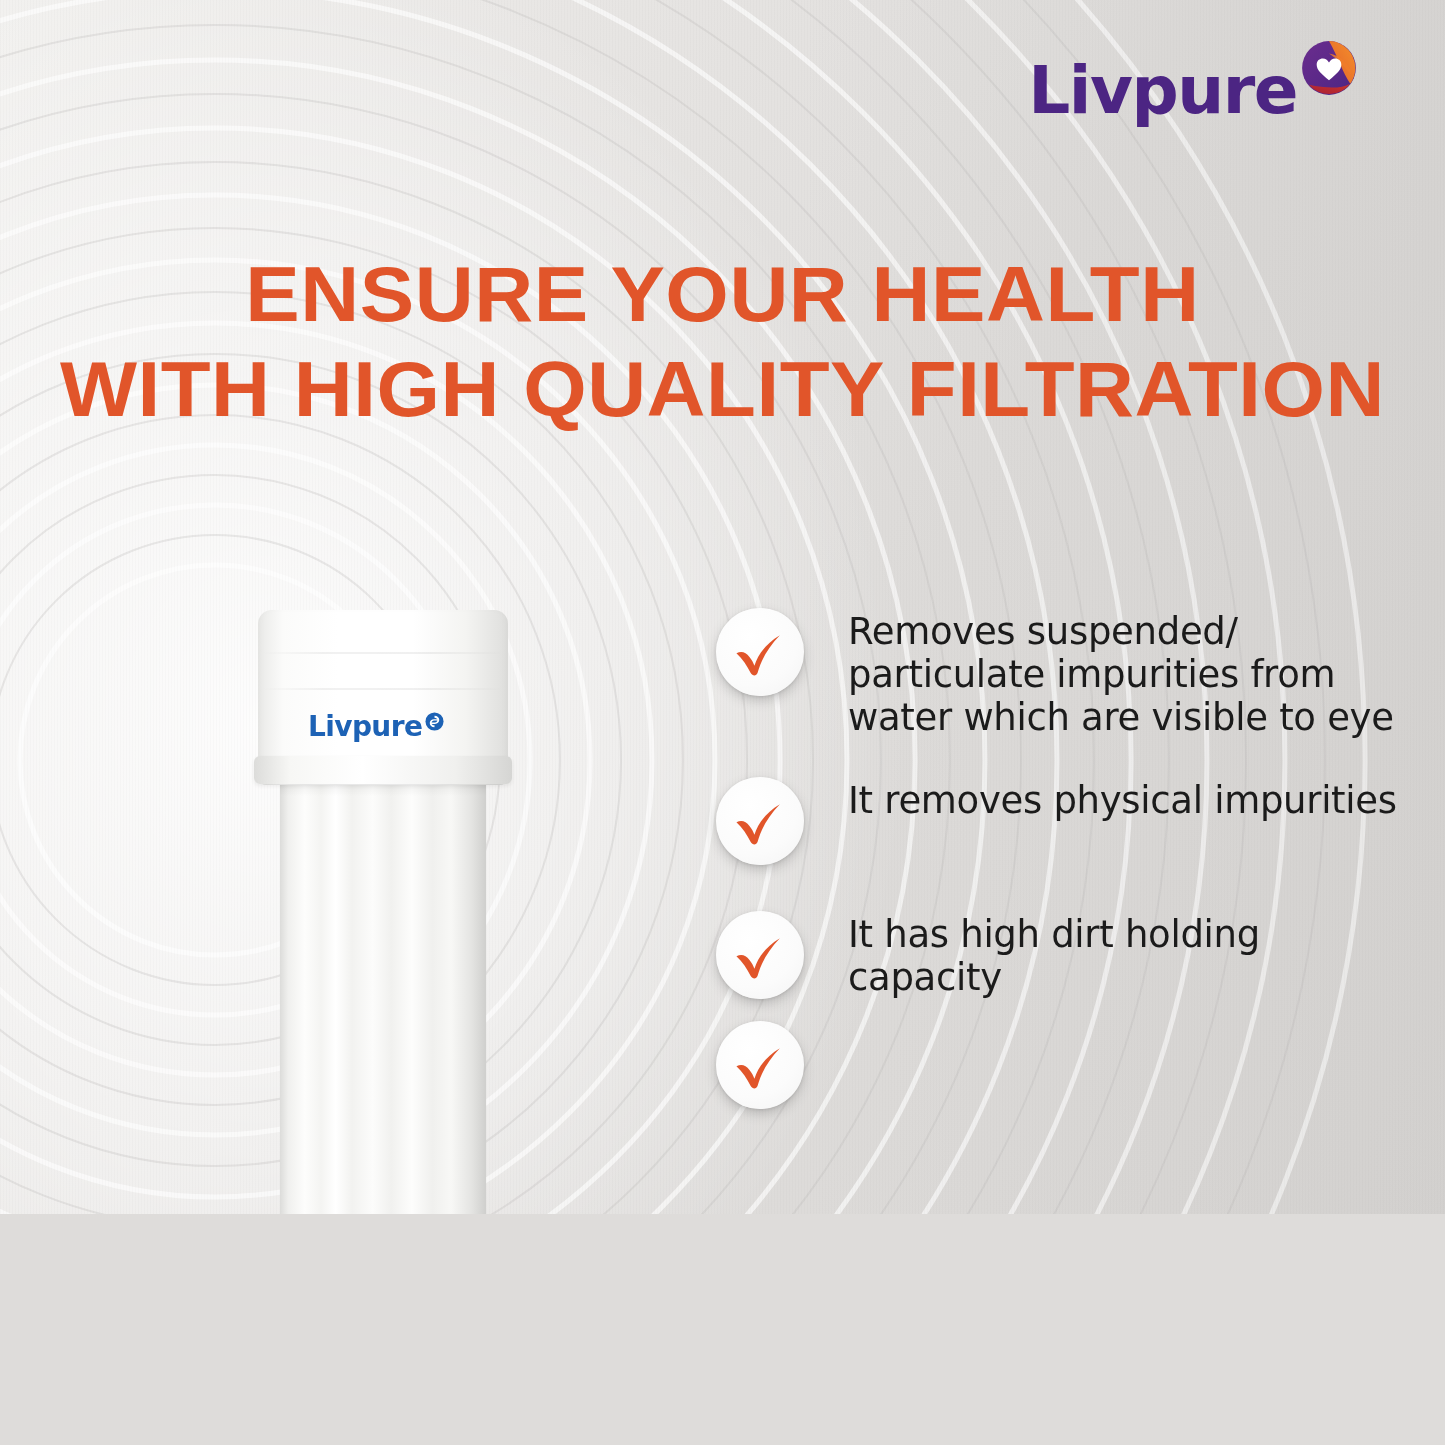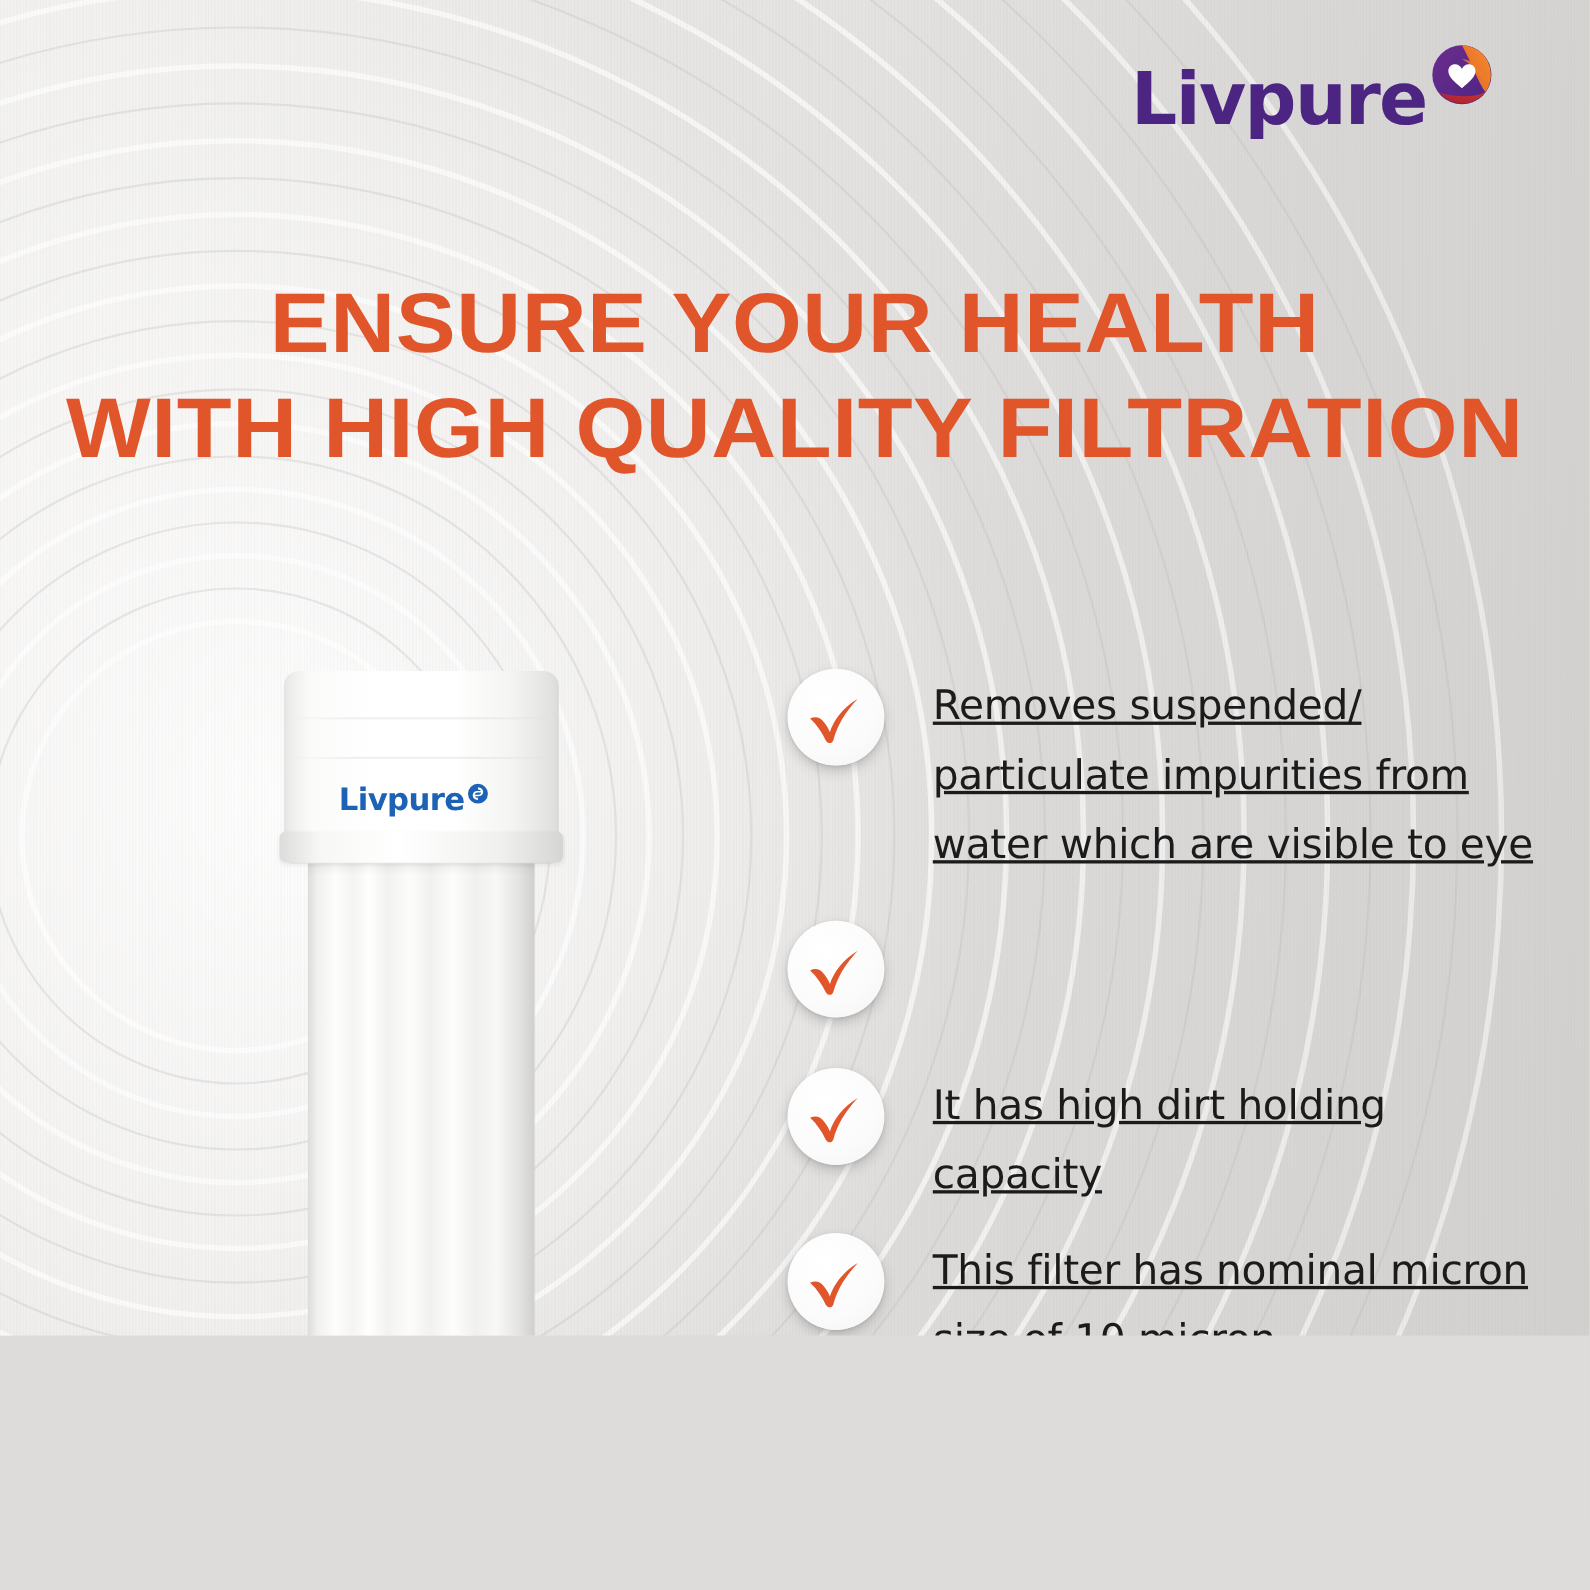--- a/index.html
+++ b/index.html
@@ -88,25 +88,24 @@
     display:flex; align-items:center; justify-content:center;
     margin-top:4px;
   }
   .tick-badge svg{ width:62px; height:62px; display:block; }
 
   .feature-text{
     margin-left:44px;
     color:#1b1b1b;
     font-family:"DejaVu Sans", sans-serif;
     font-size:37px;
-    line-height:63px;
+    line-height:43px;
     font-weight:400;
     letter-spacing:-0.3px;
     padding-top:6px;
-    text-decoration:underline;
   }
 
   
   .product{
     position:absolute; left:258px; top:604px;
     width:250px; height:712px;
   }
   .prod-shadow{
     position:absolute; left:8px; top:690px; width:236px; height:26px;
     background:radial-gradient(ellipse 50% 50% at 50% 50%, rgba(120,118,116,0.30) 0%, rgba(120,118,116,0) 72%);
@@ -313,38 +312,38 @@
       </div>
       <div class="feature-text">Removes suspended/ particulate impurities from water which are visible to eye</div>
     </div>
 
     <div class="feature">
       <div class="tick-badge">
         <svg viewBox="0 0 100 100">
           <path d="M12 52 C20 48 27 50 33 58 C37 63 39 67 41 72 C47 54 60 36 82 23 C63 43 52 62 46 84 C44 89 38 89 35 84 C29 72 22 61 12 52 Z" fill="#e1552a"></path>
         </svg>
       </div>
+      <div class="feature-text">It removes physical impurities</div>
     </div>
 
     <div class="feature">
       <div class="tick-badge">
         <svg viewBox="0 0 100 100">
           <path d="M12 52 C20 48 27 50 33 58 C37 63 39 67 41 72 C47 54 60 36 82 23 C63 43 52 62 46 84 C44 89 38 89 35 84 C29 72 22 61 12 52 Z" fill="#e1552a"></path>
         </svg>
       </div>
       <div class="feature-text">It has high dirt holding capacity</div>
     </div>
 
     <div class="feature">
       <div class="tick-badge">
         <svg viewBox="0 0 100 100">
           <path d="M12 52 C20 48 27 50 33 58 C37 63 39 67 41 72 C47 54 60 36 82 23 C63 43 52 62 46 84 C44 89 38 89 35 84 C29 72 22 61 12 52 Z" fill="#e1552a"></path>
         </svg>
       </div>
-      <div class="feature-text">This filter has nominal micron size of 10 micron.</div>
     </div>
 
   </div>
 
   <div class="counter"></div>
   <div class="counter-right"></div>
   <div class="counter-marble"></div>
 
   <div class="cabinets">
     <div class="cab-panel noline" style="left:0px;   width:150px;"></div>

